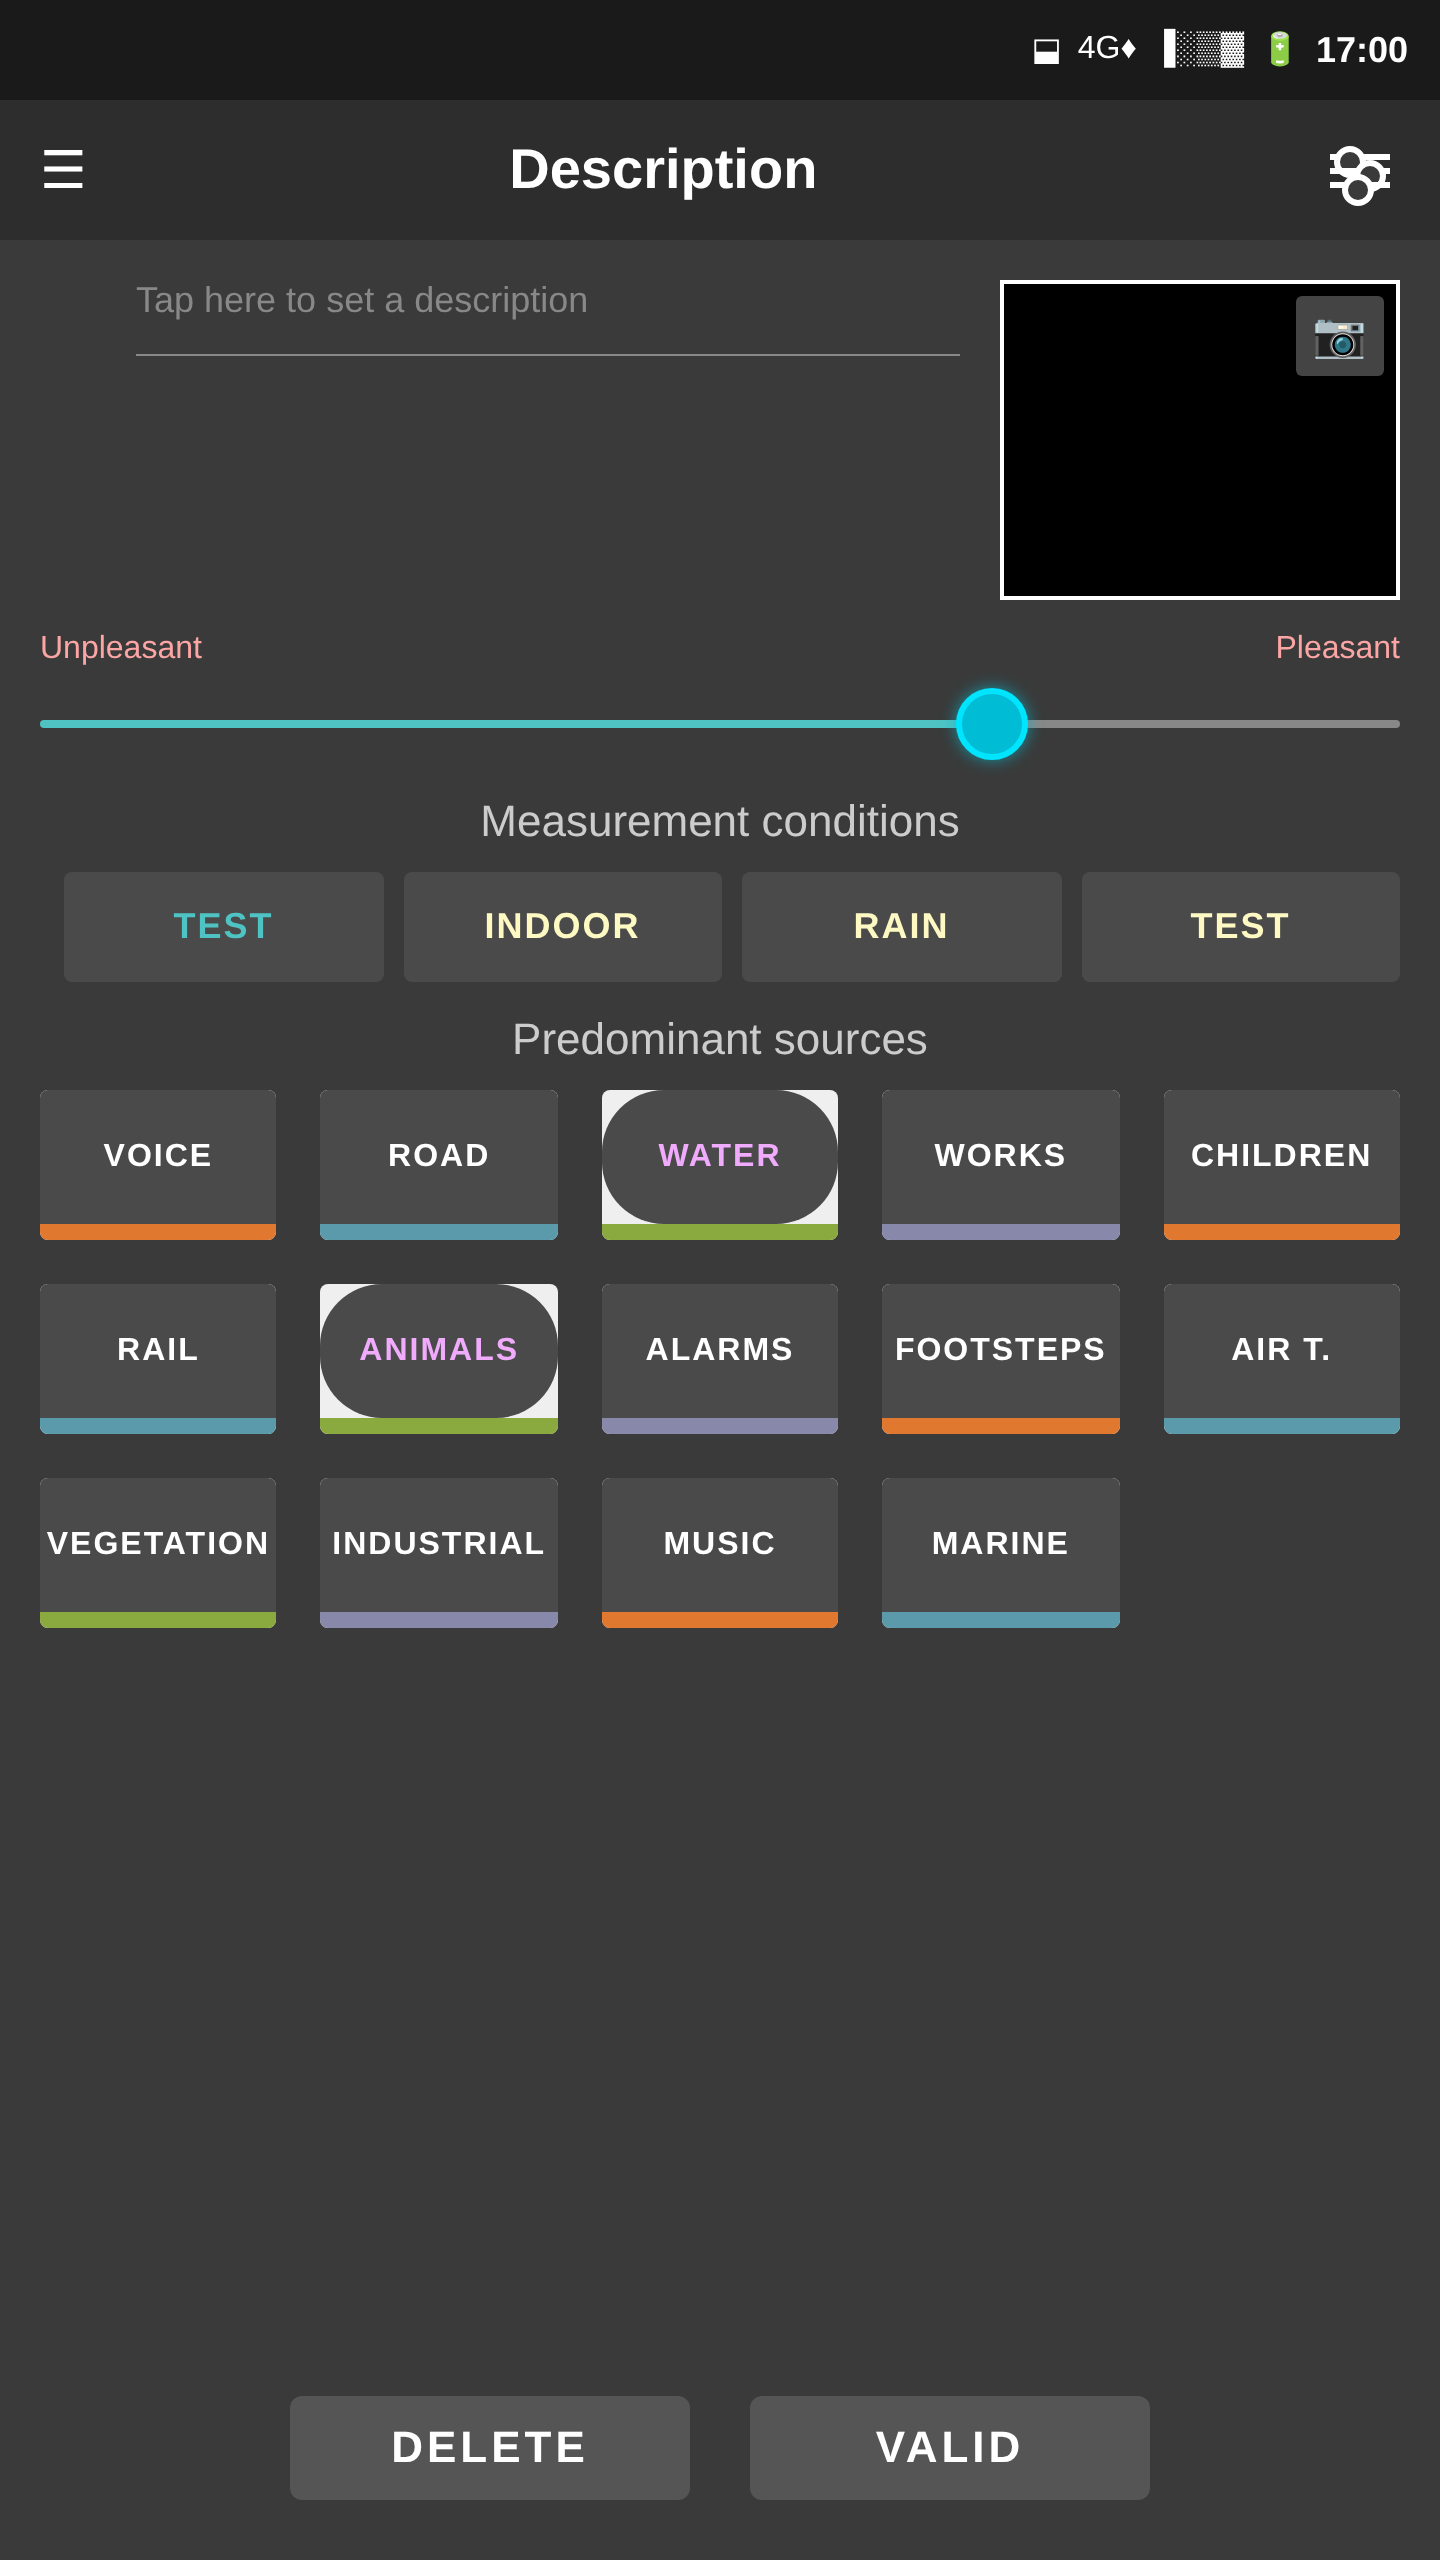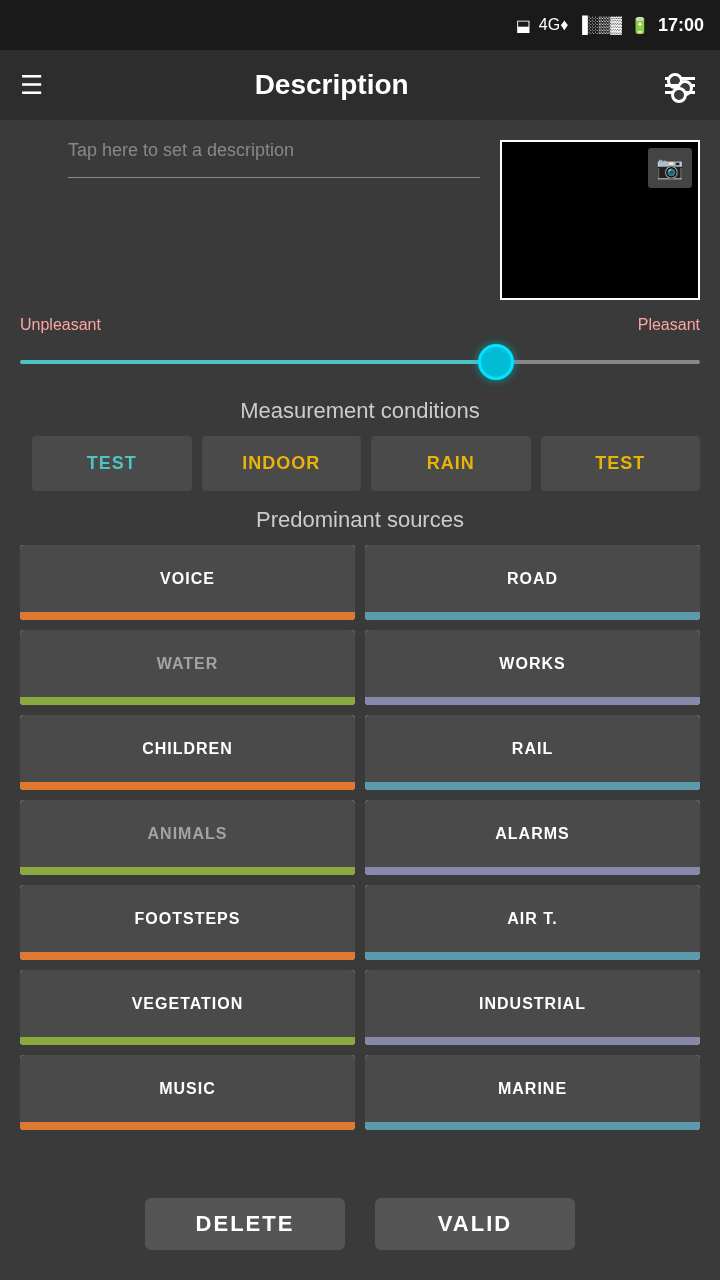--- a/index.html
+++ b/index.html
@@ -203,38 +203,38 @@
       gap: 10px;
       margin-bottom: 16px;
       margin-left: 12px;
     }
     .condition-btn {
       flex: 1;
       height: 55px;
       background-color: #4a4a4a;
       border: none;
       border-radius: 4px;
-      color: #eab308;
+      color: #fef9c3;
       font-size: 18px;
       font-weight: bold;
       letter-spacing: 1px;
       cursor: pointer;
       display: flex;
       align-items: center;
       justify-content: center;
     }
     .condition-btn.active {
       color: #4fc3c3;
     }
 
     
     .sources-grid {
       display: grid;
-      grid-template-columns: repeat(2, 1fr);
-      gap: 10px;
+      grid-template-columns: repeat(5, 1fr);
+      gap: 22px;
       margin-top: 1px;
     }
     .source-btn {
       height: 75px;
       border: none;
       border-radius: 4px;
       font-size: 16px;
       font-weight: bold;
       letter-spacing: 1px;
       cursor: pointer;
@@ -250,21 +250,22 @@
       flex: 1;
       display: flex;
       align-items: center;
       justify-content: center;
       width: 100%;
       background-color: #4a4a4a;
       font-size: 16px;
       font-weight: bold;
     }
     .source-btn-label.active-text {
-      color: #a3a3a3;
+      color: #f0abfc;
+      border-radius: 31px;
     }
     .source-btn-bar {
       width: 100%;
       height: 8px;
     }
     .bar-orange { background-color: #e07830; }
     .bar-teal { background-color: #5a9aaa; }
     .bar-green { background-color: #8aaa40; }
     .bar-purple { background-color: #8888aa; }
 

